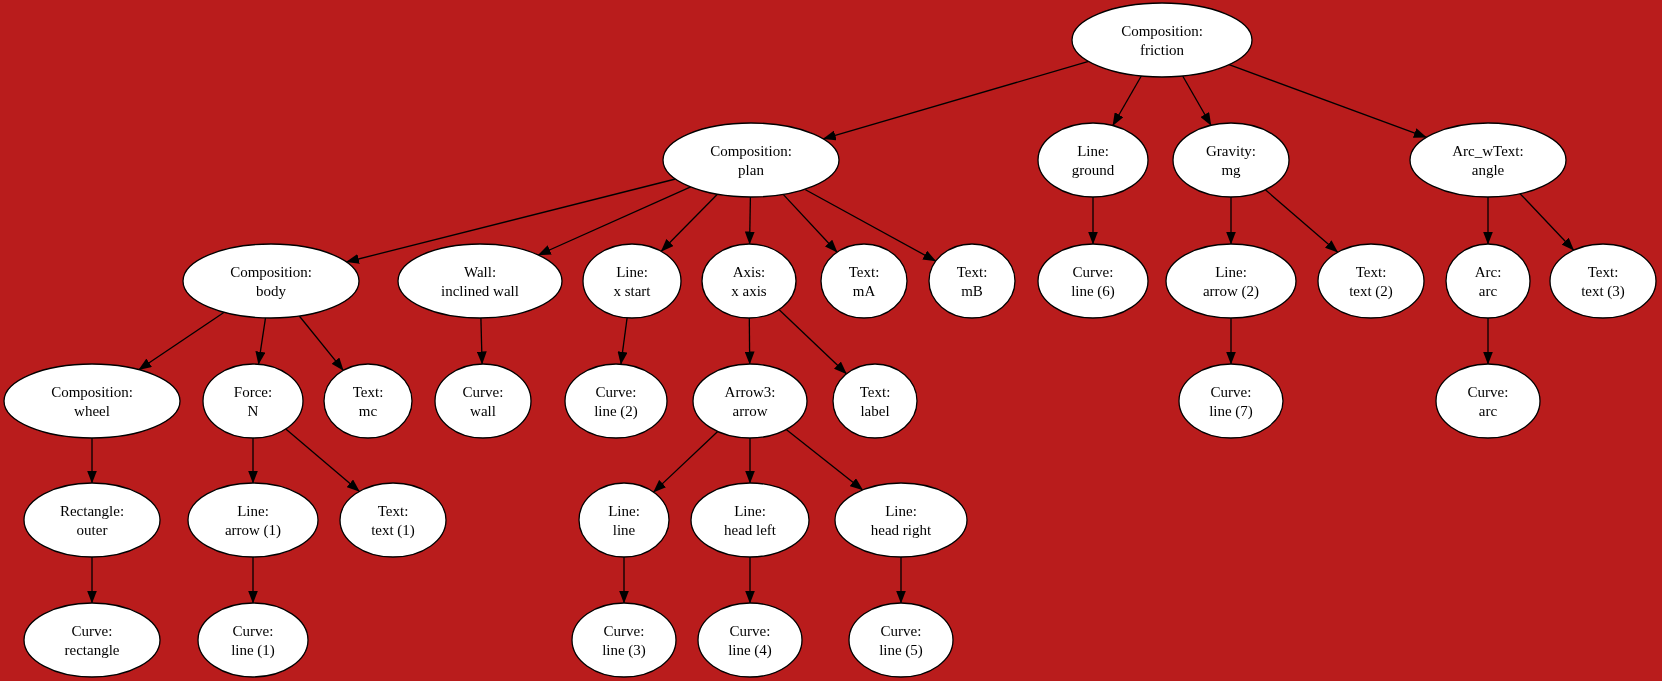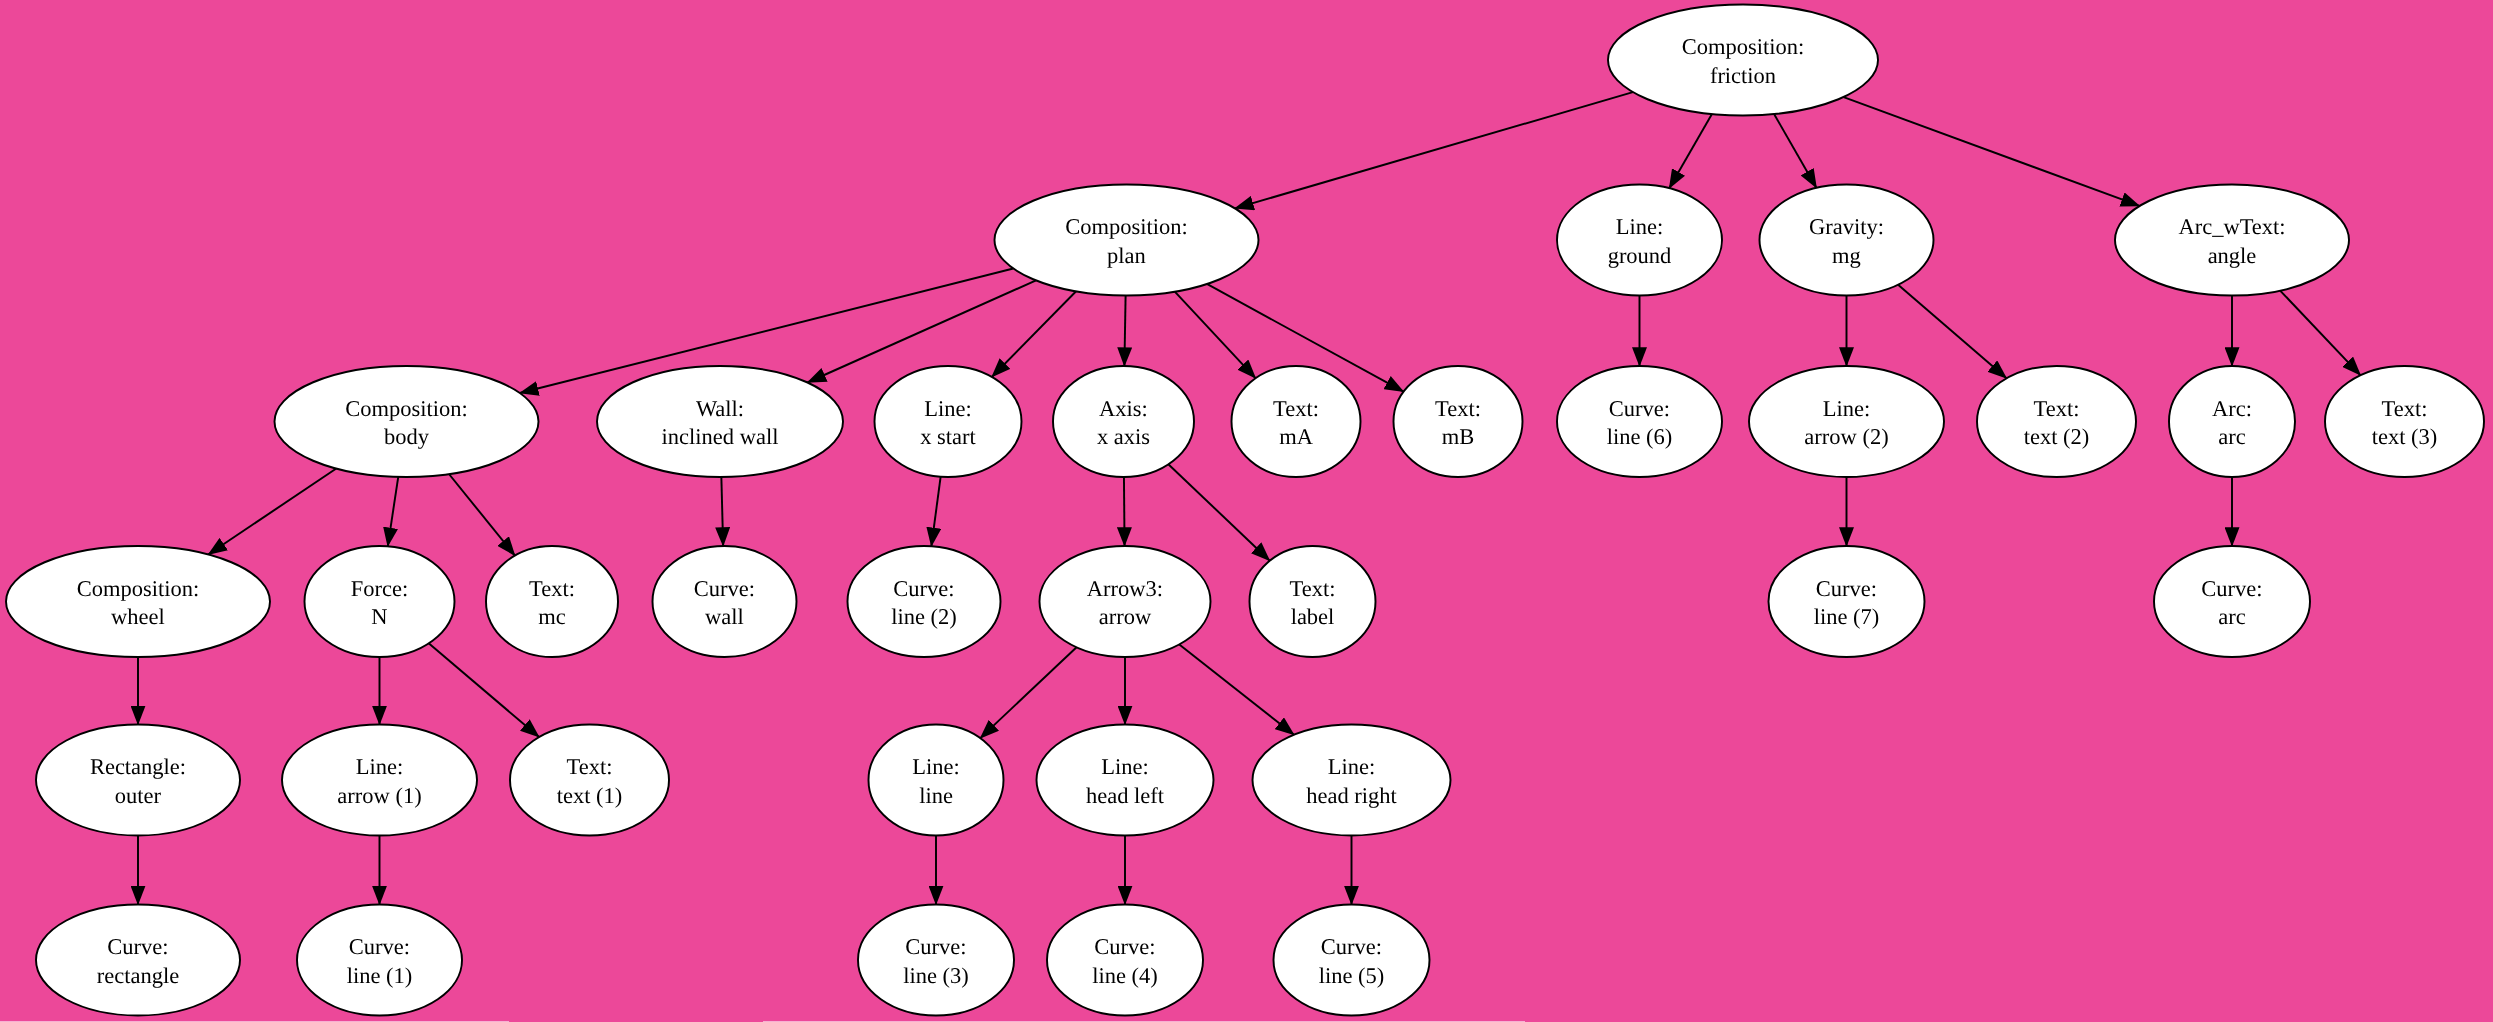--- a/index.html
+++ b/index.html
@@ -3,21 +3,21 @@
 <meta charset="utf-8">
 <style>
   html, body {
     margin: 0;
     padding: 0;
     background: #ffffff;
   }
   .canvas-wrap {
     width: 1662px;
     height: 681px;
-    background: #ec4899;
+    background: #b91c1c;
     overflow: hidden;
   }
   svg {
     display: block;
   }
   svg text {
     font-family: "Liberation Serif", "DejaVu Serif", serif;
     font-size: 15px;
     fill: #000000;
     text-anchor: middle;

